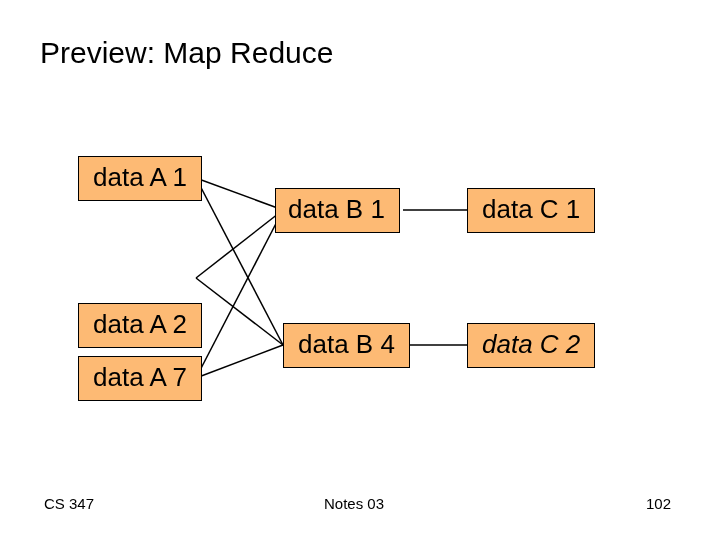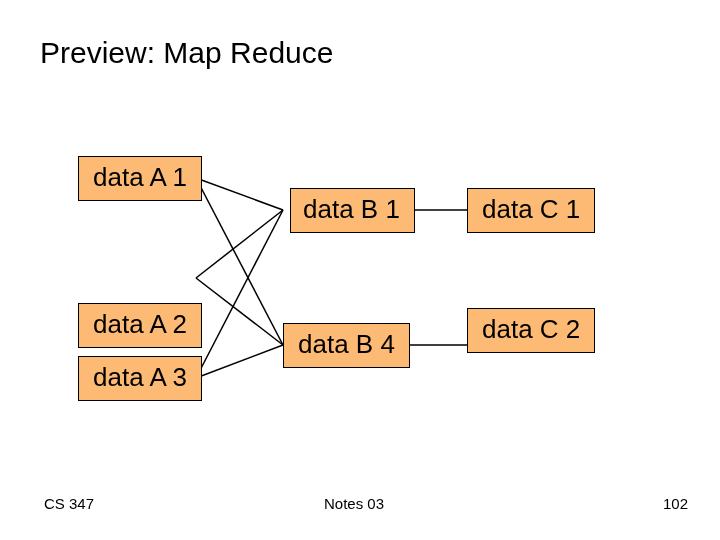--- a/index.html
+++ b/index.html
@@ -28,21 +28,21 @@
     line-height: 1.1;
     box-sizing: border-box;
   }
   .footer {
     position: absolute;
     bottom: 28px;
     font-size: 15px;
   }
   .footer.left { left: 44px; }
   .footer.center { left: 0; right: 12px; text-align: center; }
-  .footer.right { right: 32px; }
+  .footer.right { right: 49px; }
   svg.connectors {
     position: absolute;
     left: 0; top: 0;
     width: 720px;
     height: 540px;
     pointer-events: none;
   }
 </style>
 </head>
 <body>
@@ -56,23 +56,23 @@
   <line x1="196" y1="378" x2="283" y2="210" stroke="#000" stroke-width="1.5"></line>
   <line x1="196" y1="178" x2="283" y2="345" stroke="#000" stroke-width="1.5"></line>
   <line x1="196" y1="278" x2="283" y2="345" stroke="#000" stroke-width="1.5"></line>
   <line x1="196" y1="378" x2="283" y2="345" stroke="#000" stroke-width="1.5"></line>
   <line x1="403" y1="210" x2="467" y2="210" stroke="#000" stroke-width="1.5"></line>
   <line x1="403" y1="345" x2="467" y2="345" stroke="#000" stroke-width="1.5"></line>
 </svg>
 
 <div class="box" style="left:78px; top:156px;">data A 1</div>
 <div class="box" style="left:78px; top:256px;margin-top:47px;">data A 2</div>
-<div class="box" style="left:78px; top:356px;">data A 3</div>
+<div class="box" style="left:78px; top:356px;">data A 7</div>
 
-<div class="box" style="left:290px; top:188px;padding-left:12px;">data B 1</div>
+<div class="box" style="left:275px; top:188px;padding-left:12px;">data B 1</div>
 <div class="box" style="left:283px; top:323px;">data B 4</div>
 
 <div class="box" style="left:467px; top:188px;">data C 1</div>
-<div class="box" style="left:467px; top:308px;">data C 2</div>
+<div class="box" style="left:467px; top:323px;font-style:italic;">data C 2</div>
 
 <div class="footer left">CS 347</div>
 <div class="footer center">Notes 03</div>
 <div class="footer right">102</div>
 
 </body></html>

